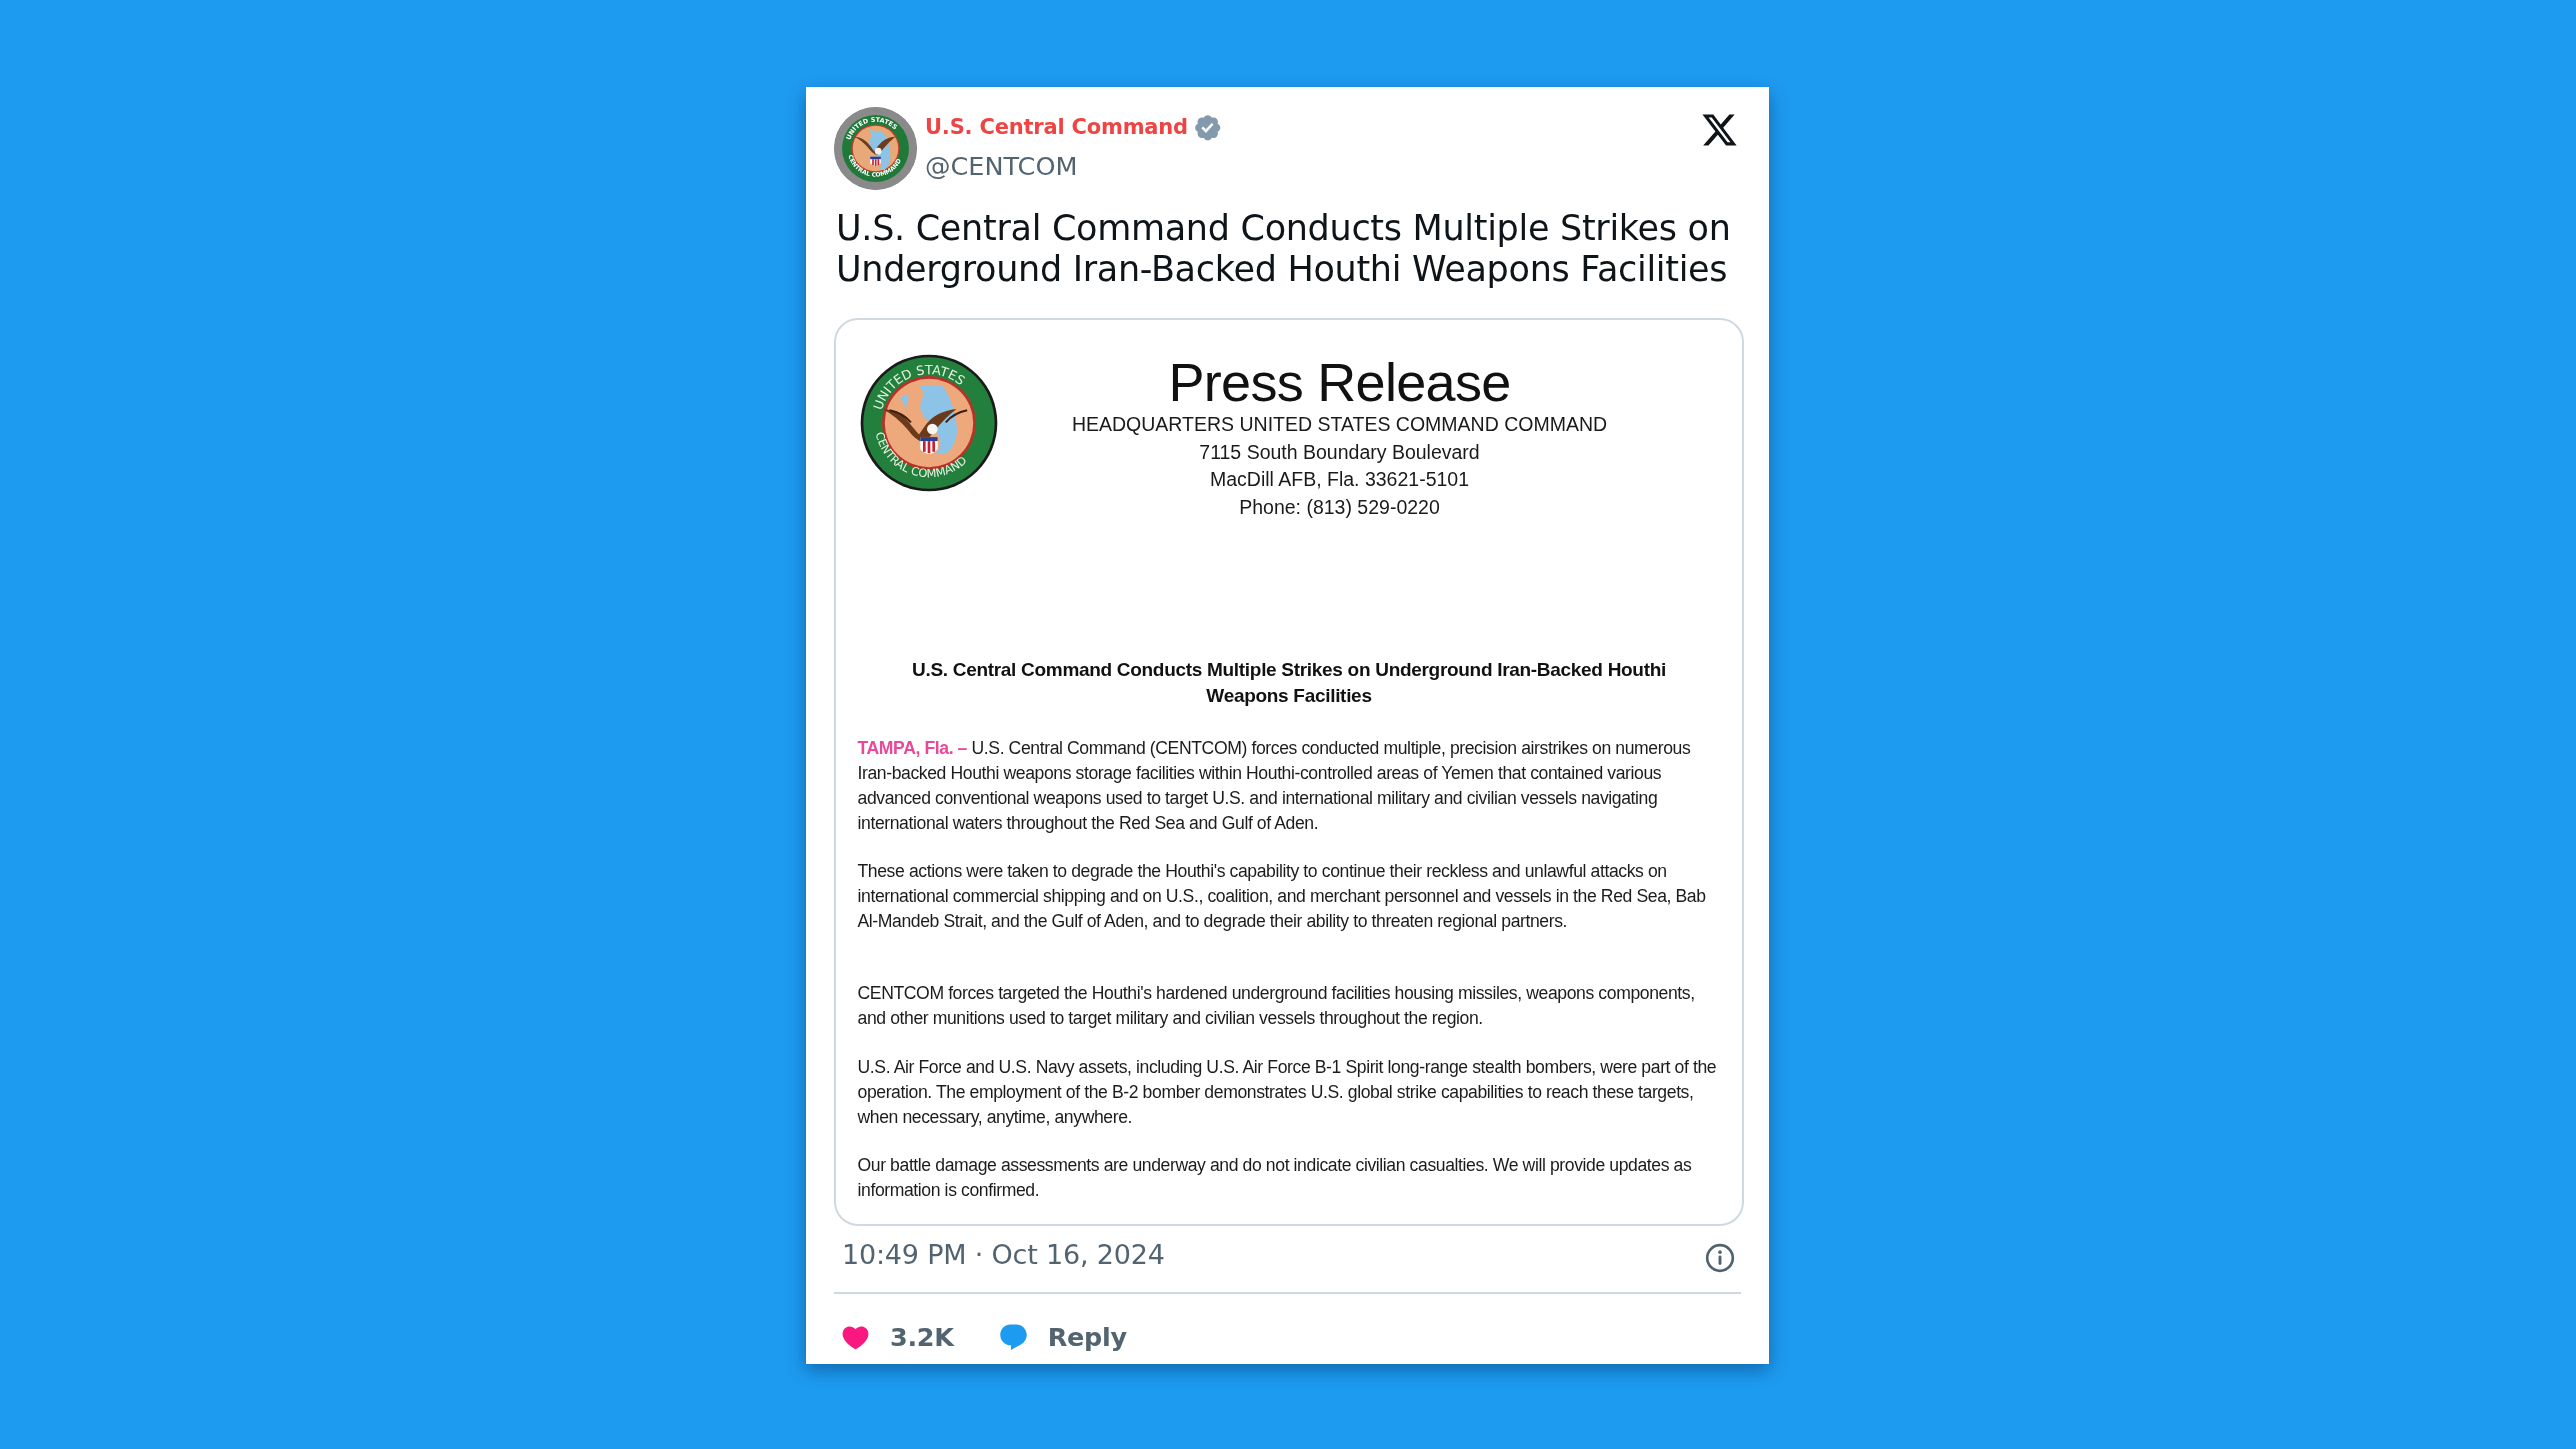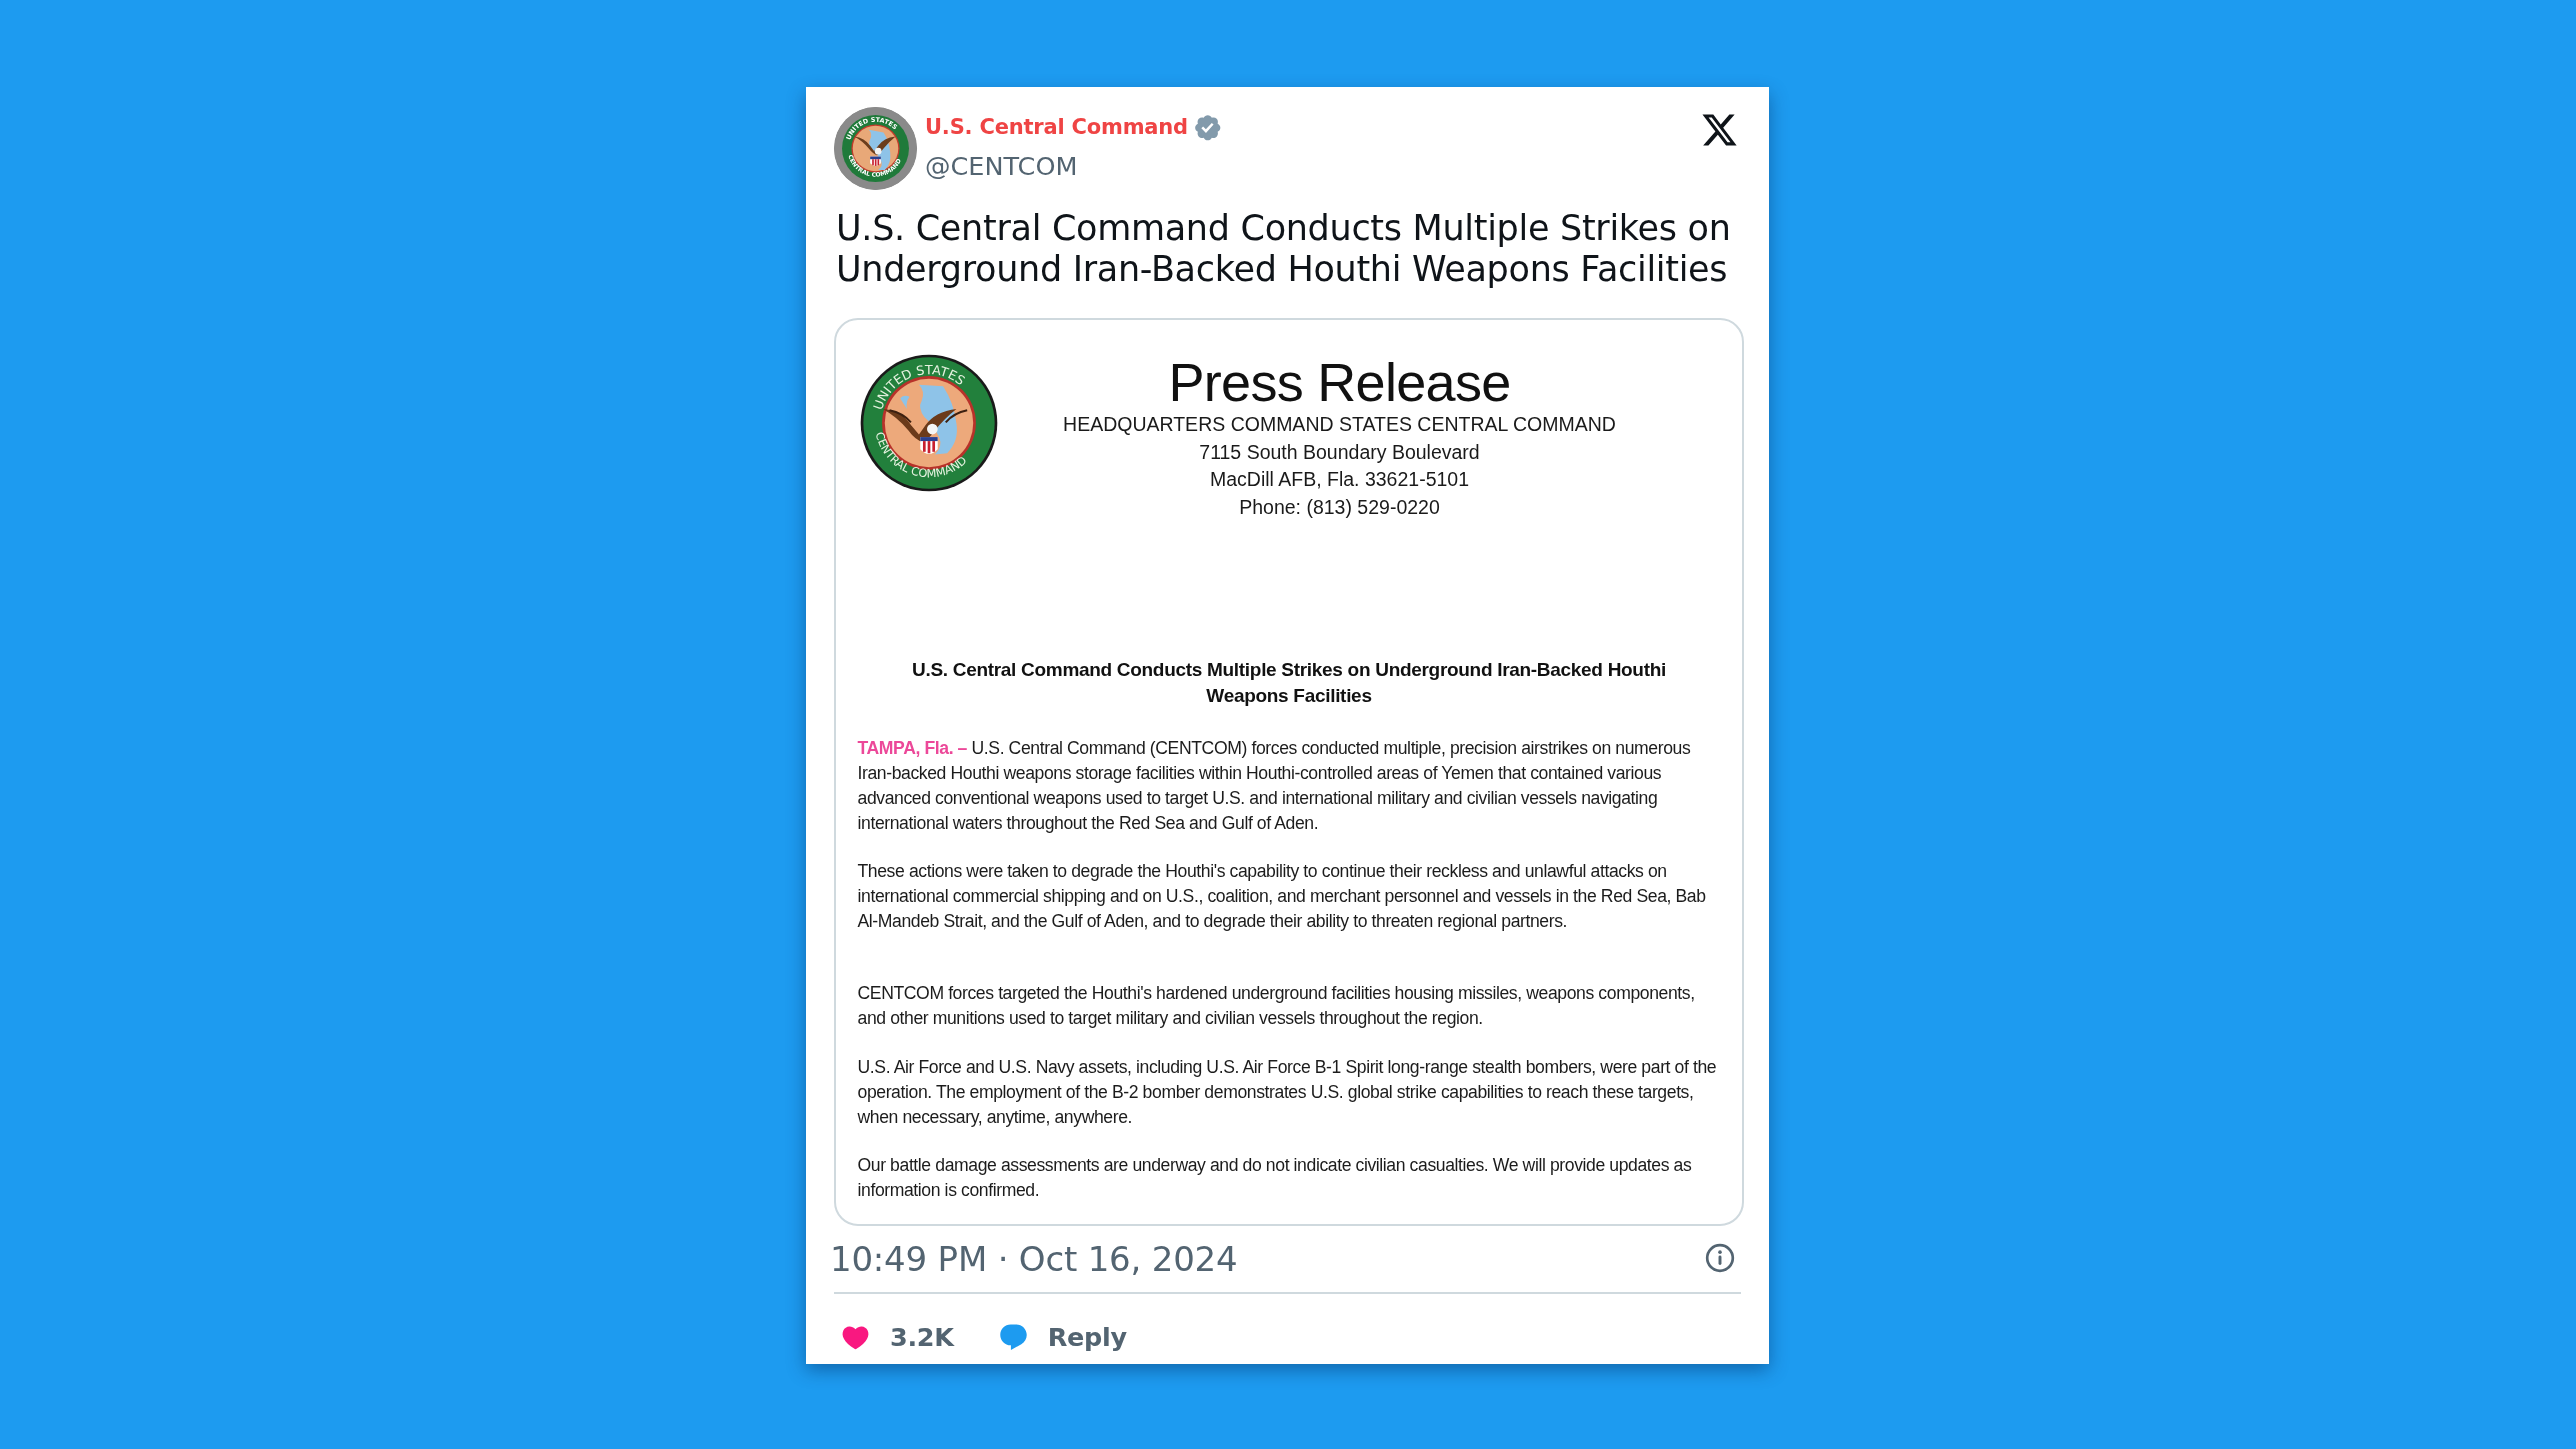--- a/index.html
+++ b/index.html
@@ -62,21 +62,21 @@
     color: #1c1c1c; letter-spacing: -0.4px;
   }
   .body-text b { color: #ec4899; margin-top: 40px; }
   .p1 { top: 416px; }
   .p2 { top: 539px; }
   .p3 { top: 661px; }
   .p4 { top: 735px; }
   .p5 { top: 833px; }
   
   .timestamp {
-    left: 24px; top: 1152px; font-size: 34px; color: #536471; white-space: nowrap; letter-spacing: -0.2px;
+    left: 36px; top: 1152px; font-size: 27px; color: #536471; white-space: nowrap; letter-spacing: -0.2px;
   }
   .info-icon { left: 898px; top: 1155px; width: 32px; height: 32px; }
   .divider { left: 28px; top: 1205px; width: 907px; height: 2px; background: #cfd9de; }
   .actions { left: 34px; top: 1225px; height: 34px; display: flex; align-items: center; }
   .action { display: flex; align-items: center; cursor: pointer; margin-top: 16px; }
   .action svg { width: 31px; height: 31px; display: block; }
   .action-label { font-size: 25.5px; font-weight: bold; color: #536471; margin-left: 19px; letter-spacing: -0.3px; }
   .reply-action { margin-left: 44px; }
 </style>
 </head>
@@ -140,21 +140,21 @@
       <rect x="108" y="130" width="4" height="16" fill="#c8202f"></rect>
       <path id="arcTopB" d="M30 103 a73 73 0 0 1 146 0" fill="none"></path>
       <text font-size="19" fill="#e6f2e0" font-family="DejaVu Sans, sans-serif"><textPath href="#arcTopB" startOffset="8%">UNITED STATES</textPath></text>
       <path id="arcBotB" d="M22 103 a81 81 0 0 0 162 0" fill="none"></path>
       <text font-size="17" fill="#e6f2e0" font-family="DejaVu Sans, sans-serif"><textPath href="#arcBotB" startOffset="6%">CENTRAL COMMAND</textPath></text>
     </svg>
 
     <div class="abs pr-title">Press Release</div>
 
     <div class="abs addr">
-      <div>HEADQUARTERS COMMAND STATES CENTRAL COMMAND</div>
+      <div>HEADQUARTERS UNITED STATES COMMAND COMMAND</div>
       <div>7115 South Boundary Boulevard</div>
       <div>MacDill AFB, Fla. 33621-5101</div>
       <div>Phone: (813) 529-0220</div>
     </div>
 
 
     <div class="abs heading">
       <div>U.S. Central Command Conducts Multiple Strikes on Underground Iran-Backed Houthi</div>
       <div>Weapons Facilities</div>
     </div>

